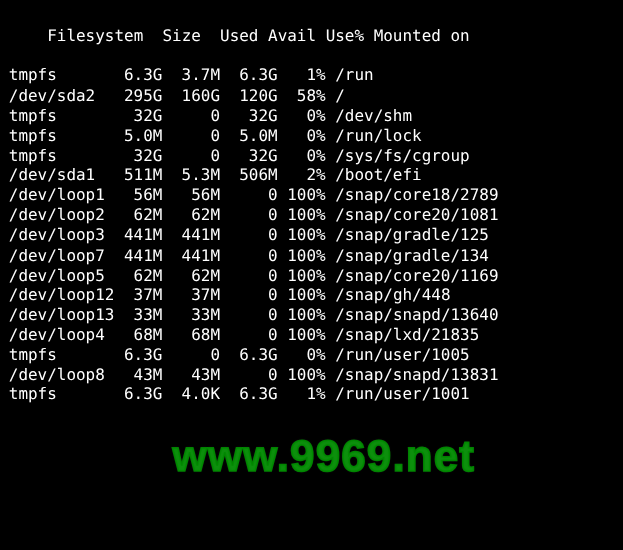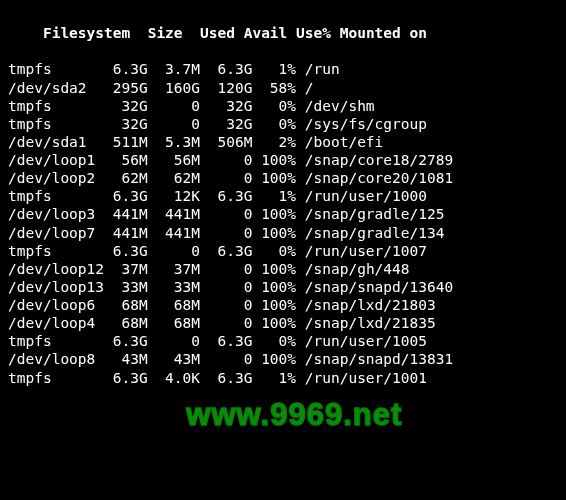--- a/index.html
+++ b/index.html
@@ -23,62 +23,61 @@
       display: inline-block;
     }
     .c-fs       { min-width: 11ch; text-align: left; }
     .c-size     { min-width: 5ch;  text-align: right; }
     .c-used     { min-width: 6ch;  text-align: right; }
     .c-avail    { min-width: 6ch;  text-align: right; }
     .c-usepct   { min-width: 5ch;  text-align: right; }
     .c-mount    { padding-left: 1ch; text-align: left; }
 
     .hdr {
-      font-weight: bold;
+      font-weight: normal;
     }
 
     
     .wm {
       position: absolute;
       left: 52%;
       top: 83%;
       transform: translate(-50%, -50%);
       font-family: Verdana, Arial, sans-serif;
-      font-size: 31px;
+      font-size: 40px;
       font-weight: 600;
       color: rgba(0, 200, 0, 0.65);
       letter-spacing: 1px;
       pointer-events: none;
       -webkit-text-stroke: 1.5px rgba(0, 140, 0, 0.9);
       text-shadow: 0 0 2px rgba(255,255,255,0.15);
       user-select: none;
     }
   </style>
 </head>
 <body>
 
 <div id="df-output">
   <div class="row hdr">
     <span class="c-fs">Filesystem</span><span class="c-size">Size</span><span class="c-used">Used</span><span class="c-avail">Avail</span><span class="c-usepct">Use%</span><span class="c-mount">Mounted on</span>
   </div>
   <div id="rows">
       <div class="row"><span class="c-fs">tmpfs</span><span class="c-size">6.3G</span><span class="c-used">3.7M</span><span class="c-avail">6.3G</span><span class="c-usepct">1%</span><span class="c-mount">/run</span></div>
       <div class="row"><span class="c-fs">/dev/sda2</span><span class="c-size">295G</span><span class="c-used">160G</span><span class="c-avail">120G</span><span class="c-usepct">58%</span><span class="c-mount">/</span></div>
       <div class="row"><span class="c-fs">tmpfs</span><span class="c-size">32G</span><span class="c-used">0</span><span class="c-avail">32G</span><span class="c-usepct">0%</span><span class="c-mount">/dev/shm</span></div>
+      <div class="row"><span class="c-fs">tmpfs</span><span class="c-size">5.0M</span><span class="c-used">0</span><span class="c-avail">5.0M</span><span class="c-usepct">0%</span><span class="c-mount">/run/lock</span></div>
       <div class="row"><span class="c-fs">tmpfs</span><span class="c-size">32G</span><span class="c-used">0</span><span class="c-avail">32G</span><span class="c-usepct">0%</span><span class="c-mount">/sys/fs/cgroup</span></div>
       <div class="row"><span class="c-fs">/dev/sda1</span><span class="c-size">511M</span><span class="c-used">5.3M</span><span class="c-avail">506M</span><span class="c-usepct">2%</span><span class="c-mount">/boot/efi</span></div>
       <div class="row"><span class="c-fs">/dev/loop1</span><span class="c-size">56M</span><span class="c-used">56M</span><span class="c-avail">0</span><span class="c-usepct">100%</span><span class="c-mount">/snap/core18/2789</span></div>
       <div class="row"><span class="c-fs">/dev/loop2</span><span class="c-size">62M</span><span class="c-used">62M</span><span class="c-avail">0</span><span class="c-usepct">100%</span><span class="c-mount">/snap/core20/1081</span></div>
-      <div class="row"><span class="c-fs">tmpfs</span><span class="c-size">6.3G</span><span class="c-used">12K</span><span class="c-avail">6.3G</span><span class="c-usepct">1%</span><span class="c-mount">/run/user/1000</span></div>
       <div class="row"><span class="c-fs">/dev/loop3</span><span class="c-size">441M</span><span class="c-used">441M</span><span class="c-avail">0</span><span class="c-usepct">100%</span><span class="c-mount">/snap/gradle/125</span></div>
       <div class="row"><span class="c-fs">/dev/loop7</span><span class="c-size">441M</span><span class="c-used">441M</span><span class="c-avail">0</span><span class="c-usepct">100%</span><span class="c-mount">/snap/gradle/134</span></div>
-      <div class="row"><span class="c-fs">tmpfs</span><span class="c-size">6.3G</span><span class="c-used">0</span><span class="c-avail">6.3G</span><span class="c-usepct">0%</span><span class="c-mount">/run/user/1007</span></div>
+      <div class="row"><span class="c-fs">/dev/loop5</span><span class="c-size">62M</span><span class="c-used">62M</span><span class="c-avail">0</span><span class="c-usepct">100%</span><span class="c-mount">/snap/core20/1169</span></div>
       <div class="row"><span class="c-fs">/dev/loop12</span><span class="c-size">37M</span><span class="c-used">37M</span><span class="c-avail">0</span><span class="c-usepct">100%</span><span class="c-mount">/snap/gh/448</span></div>
       <div class="row"><span class="c-fs">/dev/loop13</span><span class="c-size">33M</span><span class="c-used">33M</span><span class="c-avail">0</span><span class="c-usepct">100%</span><span class="c-mount">/snap/snapd/13640</span></div>
-      <div class="row"><span class="c-fs">/dev/loop6</span><span class="c-size">68M</span><span class="c-used">68M</span><span class="c-avail">0</span><span class="c-usepct">100%</span><span class="c-mount">/snap/lxd/21803</span></div>
       <div class="row"><span class="c-fs">/dev/loop4</span><span class="c-size">68M</span><span class="c-used">68M</span><span class="c-avail">0</span><span class="c-usepct">100%</span><span class="c-mount">/snap/lxd/21835</span></div>
       <div class="row"><span class="c-fs">tmpfs</span><span class="c-size">6.3G</span><span class="c-used">0</span><span class="c-avail">6.3G</span><span class="c-usepct">0%</span><span class="c-mount">/run/user/1005</span></div>
       <div class="row"><span class="c-fs">/dev/loop8</span><span class="c-size">43M</span><span class="c-used">43M</span><span class="c-avail">0</span><span class="c-usepct">100%</span><span class="c-mount">/snap/snapd/13831</span></div>
       <div class="row"><span class="c-fs">tmpfs</span><span class="c-size">6.3G</span><span class="c-used">4.0K</span><span class="c-avail">6.3G</span><span class="c-usepct">1%</span><span class="c-mount">/run/user/1001</span></div>
     </div>
 </div>
 
 <div class="wm">www.9969.net</div>
 
 </body></html>

